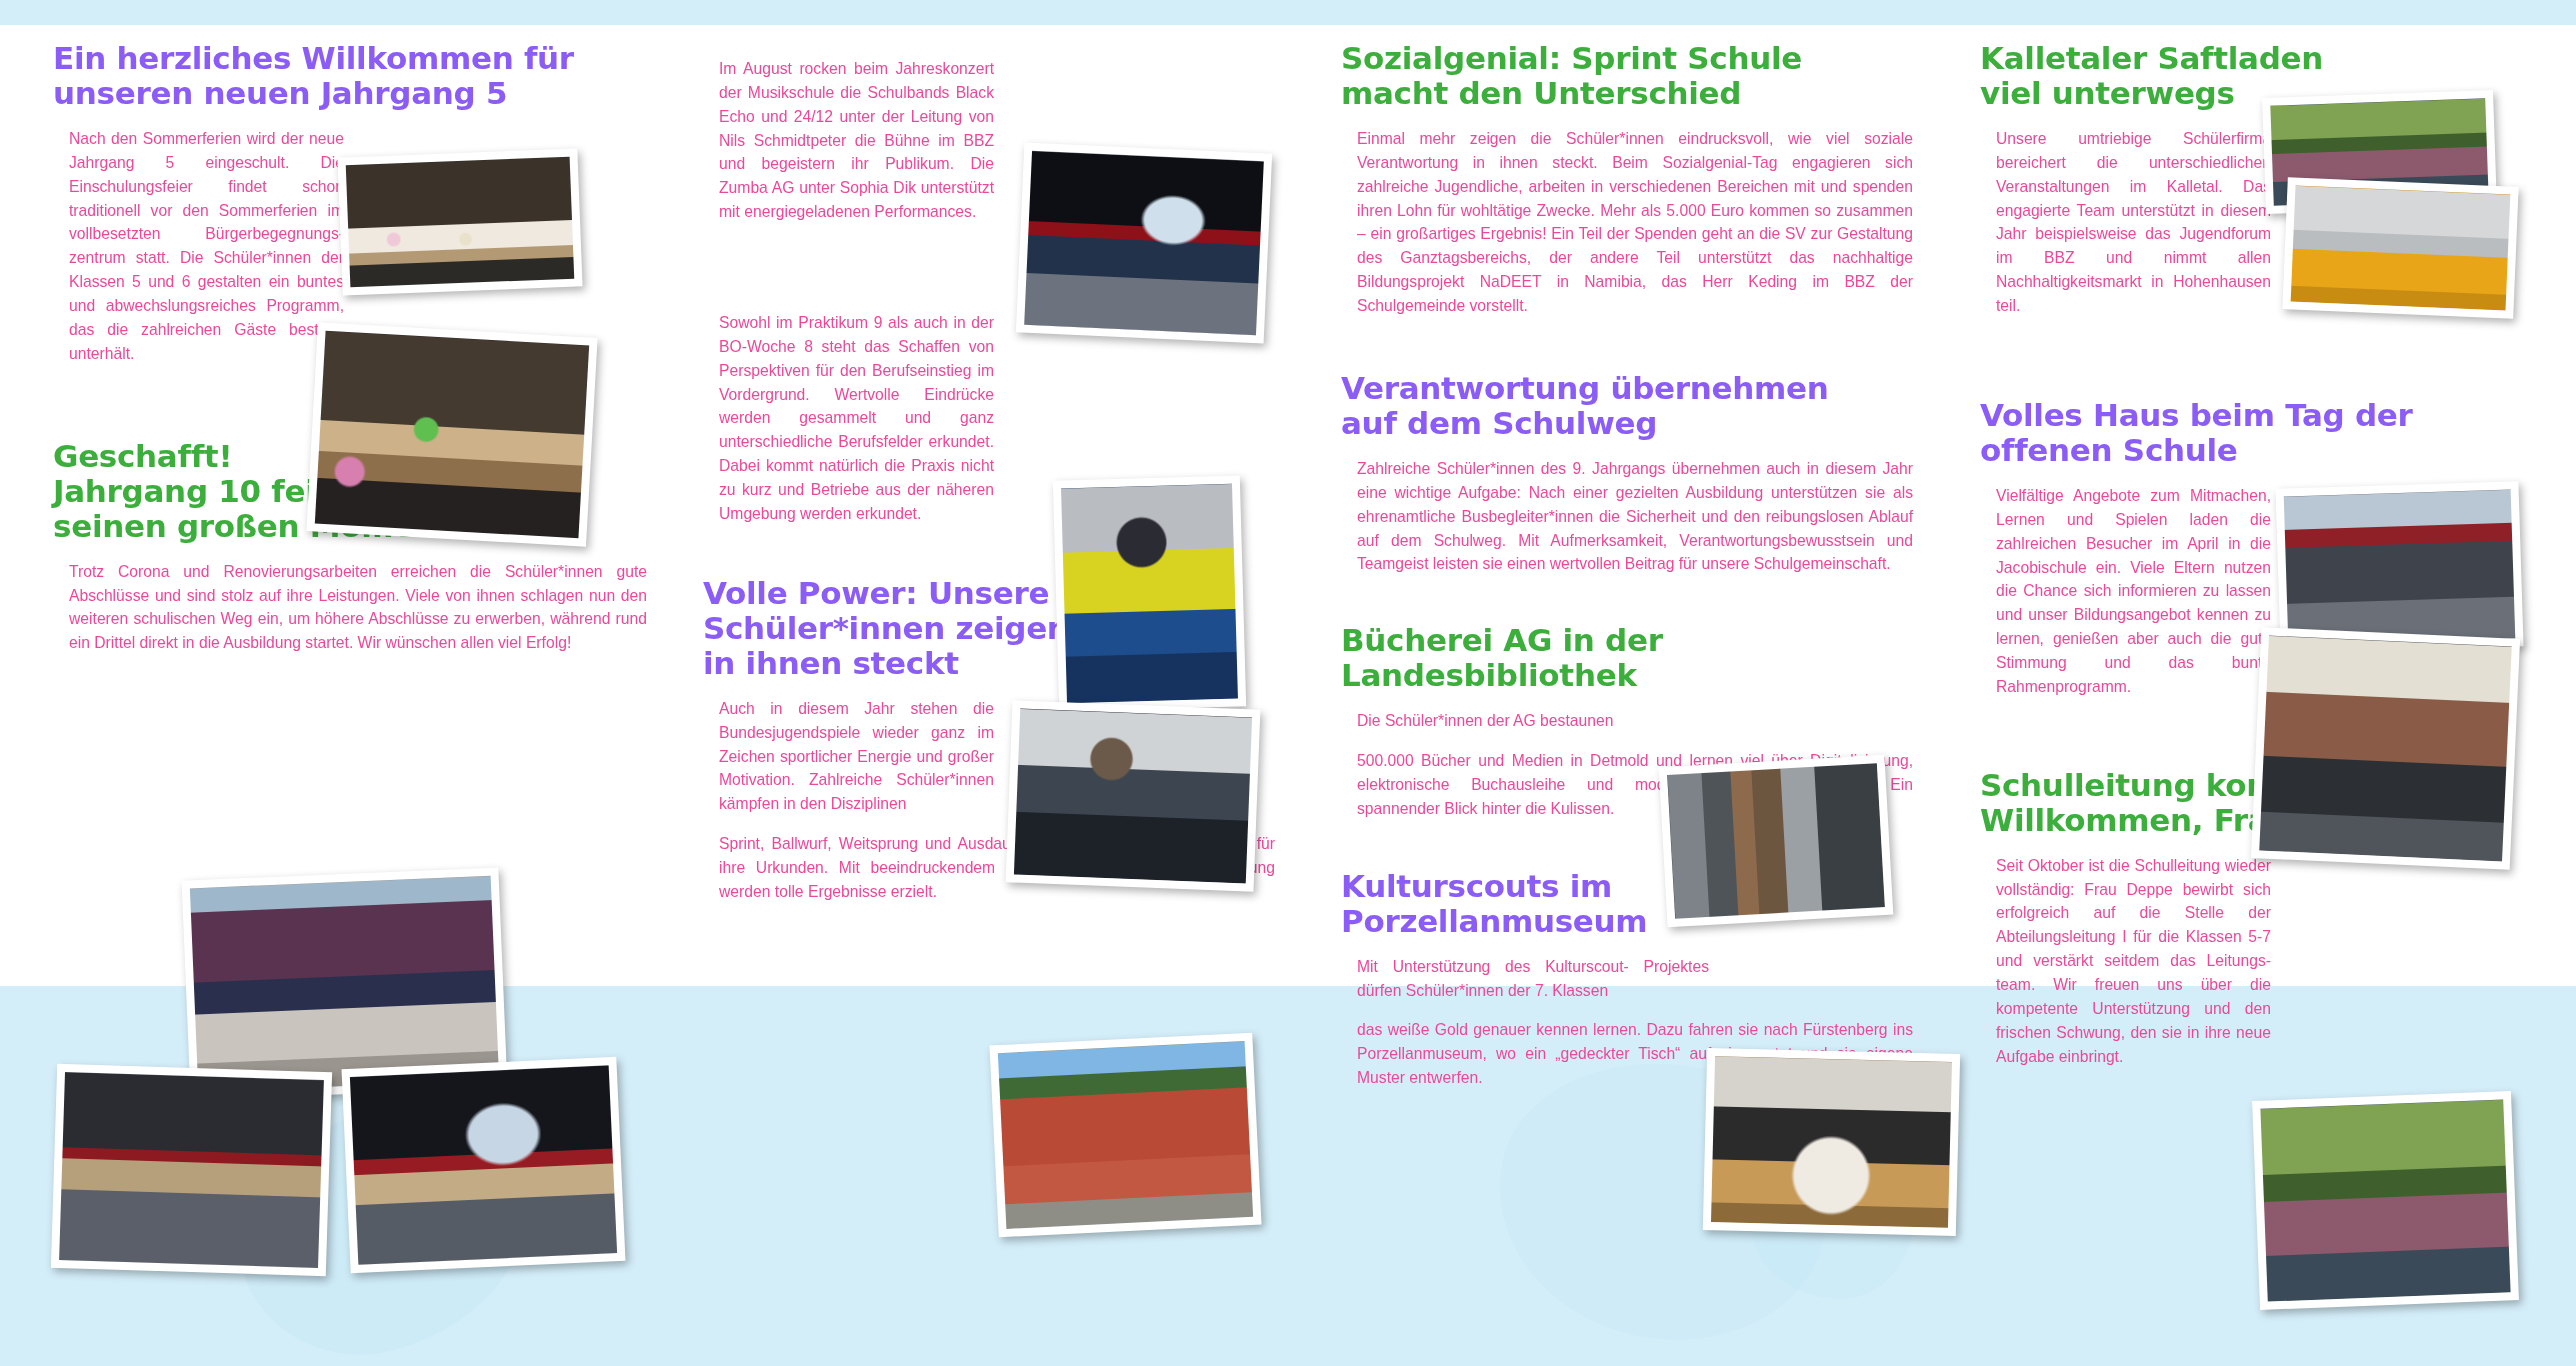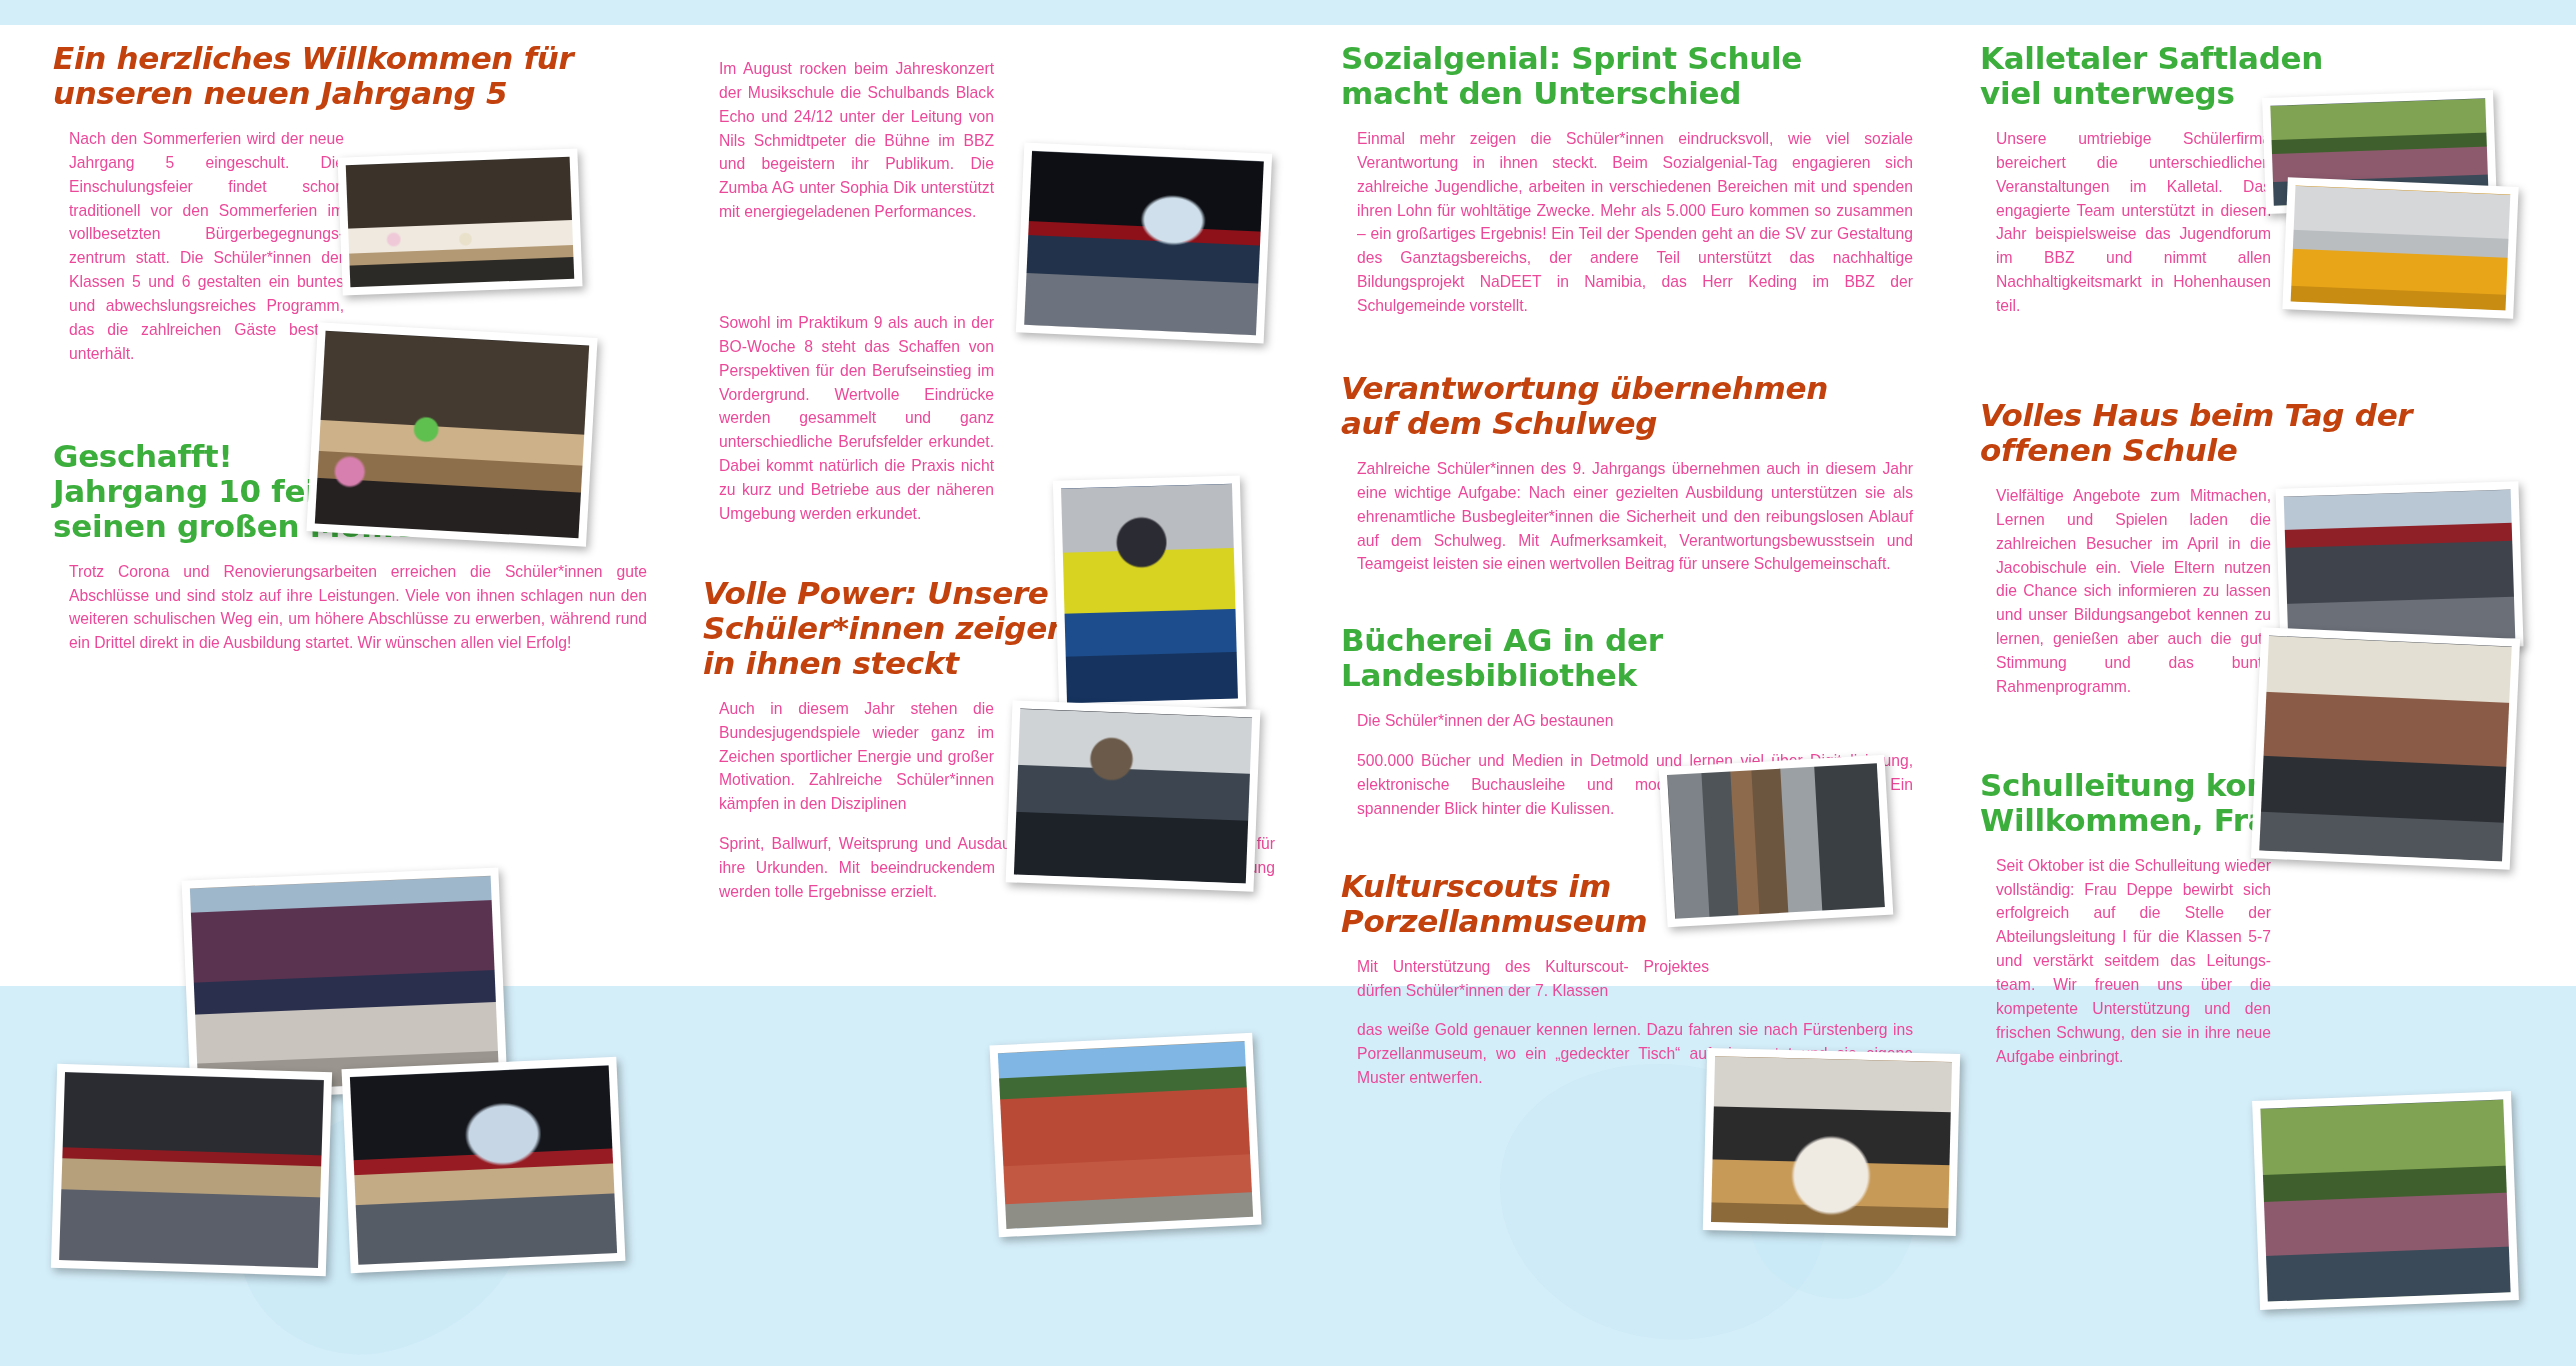--- a/index.html
+++ b/index.html
@@ -46,21 +46,21 @@
 
   h2 {
     font-family: "DejaVu Sans", sans-serif;
     font-weight: 700;
     font-size: 31px;
     line-height: 1.13;
     letter-spacing: -0.3px;
     margin: 0 0 5.5px 0;
     white-space: pre-line;
   }
-  h2.blue  { color: #c2410c; font-style: italic; }
+  h2.blue  { color: #8b5cf6; }
   h2.green { color: #3cae3c; }
 
   p.body {
     font-family: "Liberation Sans", sans-serif;
     font-weight: 300;
     font-size: 15.7px;
     line-height: 1.52;
     color: #ec4899;
     text-align: justify;
     hyphens: manual;

